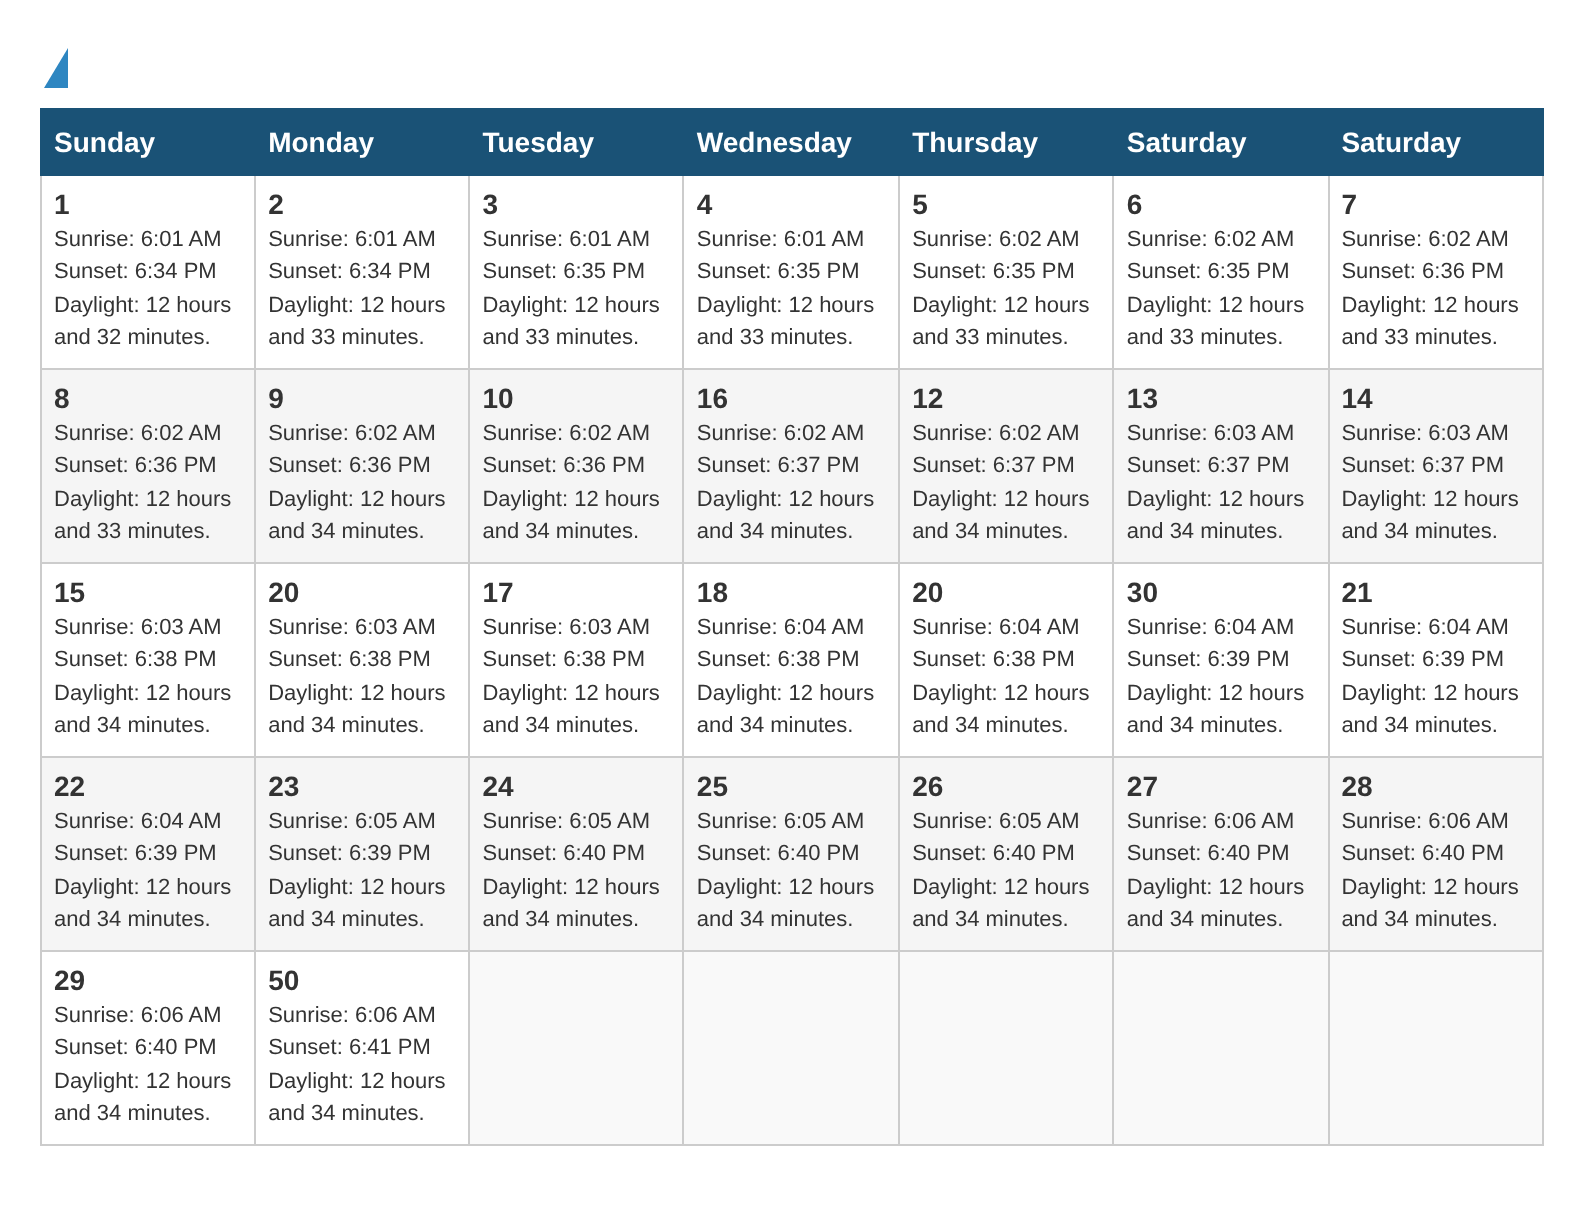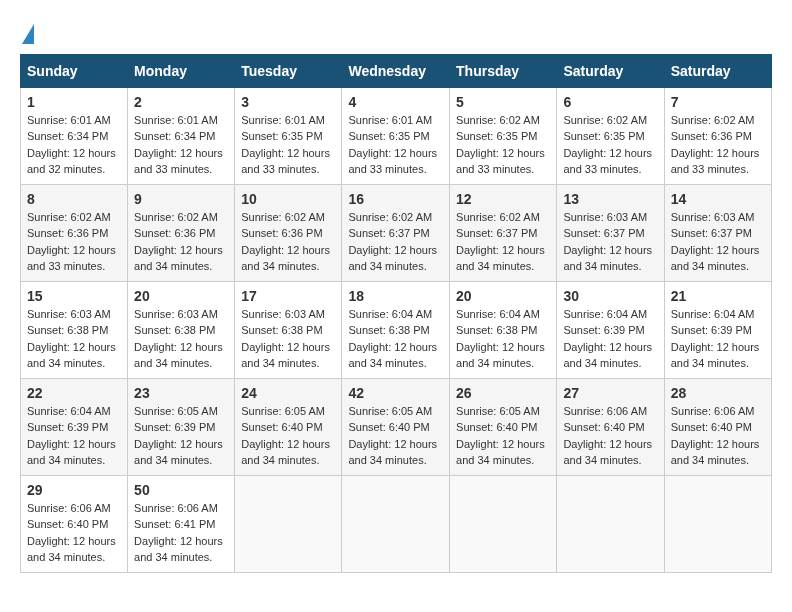--- a/index.html
+++ b/index.html
@@ -211,21 +211,21 @@
         </td>
         <td>
           <span class="day-number">23</span>
           <div class="day-info">Sunrise: 6:05 AM<br>Sunset: 6:39 PM<br>Daylight: 12 hours and 34 minutes.</div>
         </td>
         <td>
           <span class="day-number">24</span>
           <div class="day-info">Sunrise: 6:05 AM<br>Sunset: 6:40 PM<br>Daylight: 12 hours and 34 minutes.</div>
         </td>
         <td>
-          <span class="day-number">42</span>
+          <span class="day-number">25</span>
           <div class="day-info">Sunrise: 6:05 AM<br>Sunset: 6:40 PM<br>Daylight: 12 hours and 34 minutes.</div>
         </td>
         <td>
           <span class="day-number">26</span>
           <div class="day-info">Sunrise: 6:05 AM<br>Sunset: 6:40 PM<br>Daylight: 12 hours and 34 minutes.</div>
         </td>
         <td>
           <span class="day-number">27</span>
           <div class="day-info">Sunrise: 6:06 AM<br>Sunset: 6:40 PM<br>Daylight: 12 hours and 34 minutes.</div>
         </td>

